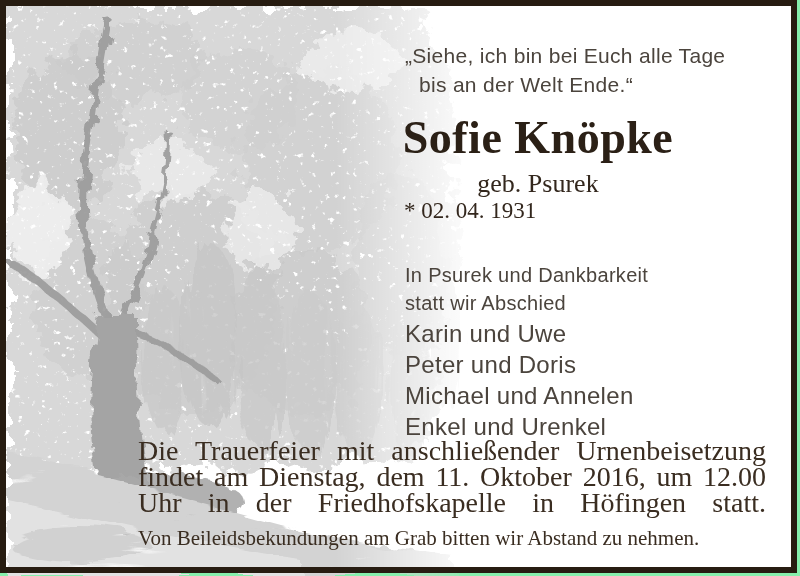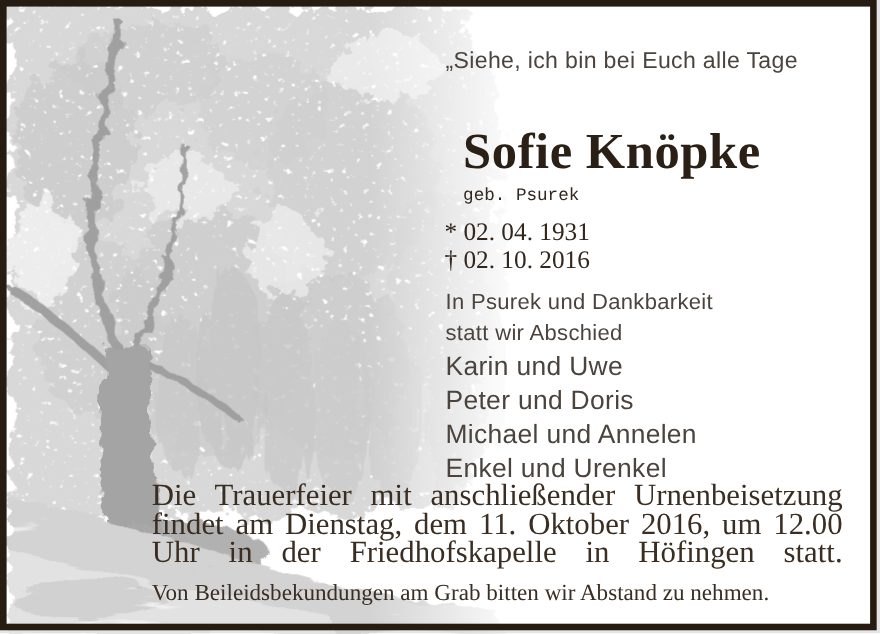--- a/index.html
+++ b/index.html
@@ -1,43 +1,43 @@
 <!DOCTYPE html>
 <html><head>
 <meta charset="utf-8">
 <style>
   html,body{margin:0;padding:0;background:#ffffff;}
   .page{
     position:relative;width:800px;height:576px;overflow:hidden;
-    background:#e5e5e5;
+    background:#86efac;
     font-family:"Liberation Serif", serif;
   }
   .canvas{position:absolute;left:0;top:0;width:797px;height:573px;background:#ffffff;}
   .tree-svg{position:absolute;left:0;top:0;z-index:1;}
   .frame-border{
     position:absolute;left:0;top:0;width:797px;height:573px;
     border:6px solid #271c11;box-sizing:border-box;z-index:6;pointer-events:none;
   }
   .txt{position:absolute;z-index:4;color:#35281c;}
   .sans{font-family:"Liberation Sans", sans-serif;color:#4b443d;}
 
   .quote{left:405px;top:41px;font-size:21px;line-height:29px;letter-spacing:.3px;}
   .quote .l2{margin-left:14px;}
 
-  .name-block{left:421px;top:0;width:292px;text-align:left;}
+  .name-block{left:392px;top:0;width:292px;text-align:center;}
   .deceased-name{
     position:absolute;left:0;top:112px;width:100%;
     font-size:46px;font-weight:bold;line-height:52px;color:#2b2016;
     letter-spacing:.5px;white-space:nowrap;
   }
-  .maiden{position:absolute;left:0;top:169px;width:100%;font-size:16px;color:#33271d;font-family:Liberation Mono, monospace;}
+  .maiden{position:absolute;left:0;top:169px;width:100%;font-size:26px;color:#33271d;}
   .dates{
     position:absolute;left:404px;top:198px;width:282px;
     display:flex;justify-content:space-between;
-    font-size:23px;color:#33271d;flex-direction:column;
+    font-size:23px;color:#33271d;
   }
 
   .farewell{left:405px;top:261px;font-size:20px;line-height:28px;letter-spacing:.3px;}
   .mourners{left:405px;top:318px;font-size:24px;line-height:31px;letter-spacing:.3px;}
 
   .funeral-par{
     left:138px;top:438px;width:628px;
     font-size:28px;line-height:26px;
     text-align:justify;text-align-last:justify;color:#3a2d21;
   }
@@ -132,29 +132,29 @@
         <path fill="#d3d3d3" d="M8,452 C90,468 180,498 280,524 C340,540 400,550 455,558
           L455,576 L8,576 Z"></path>
         <path fill="#e6e6e6" opacity="0.8" d="M8,500 C100,520 200,545 300,560 L300,576 L8,576 Z"></path>
         <ellipse cx="80" cy="545" rx="70" ry="18" fill="#c6c6c6" opacity="0.6"></ellipse>
       </g>
     </g>
   </svg>
 
   <div class="txt sans quote">
     <div class="l1">„Siehe, ich bin bei Euch alle Tage</div>
+    <div class="l2">bis an der Welt Ende.“</div>
   </div>
 
   <div class="txt name-block" style="height:576px;">
     <div class="deceased-name">Sofie Knöpke</div>
     <div class="maiden">geb. Psurek</div>
   </div>
   <div class="txt dates">
     <span>* 02. 04. 1931</span>
-    <span>† 02. 10. 2016</span>
   </div>
 
   <div class="txt sans farewell">
     <div>In Psurek und Dankbarkeit</div>
     <div>statt wir Abschied</div>
   </div>
 
   <div class="txt sans mourners">
     <div>Karin und Uwe</div>
     <div>Peter und Doris</div>

